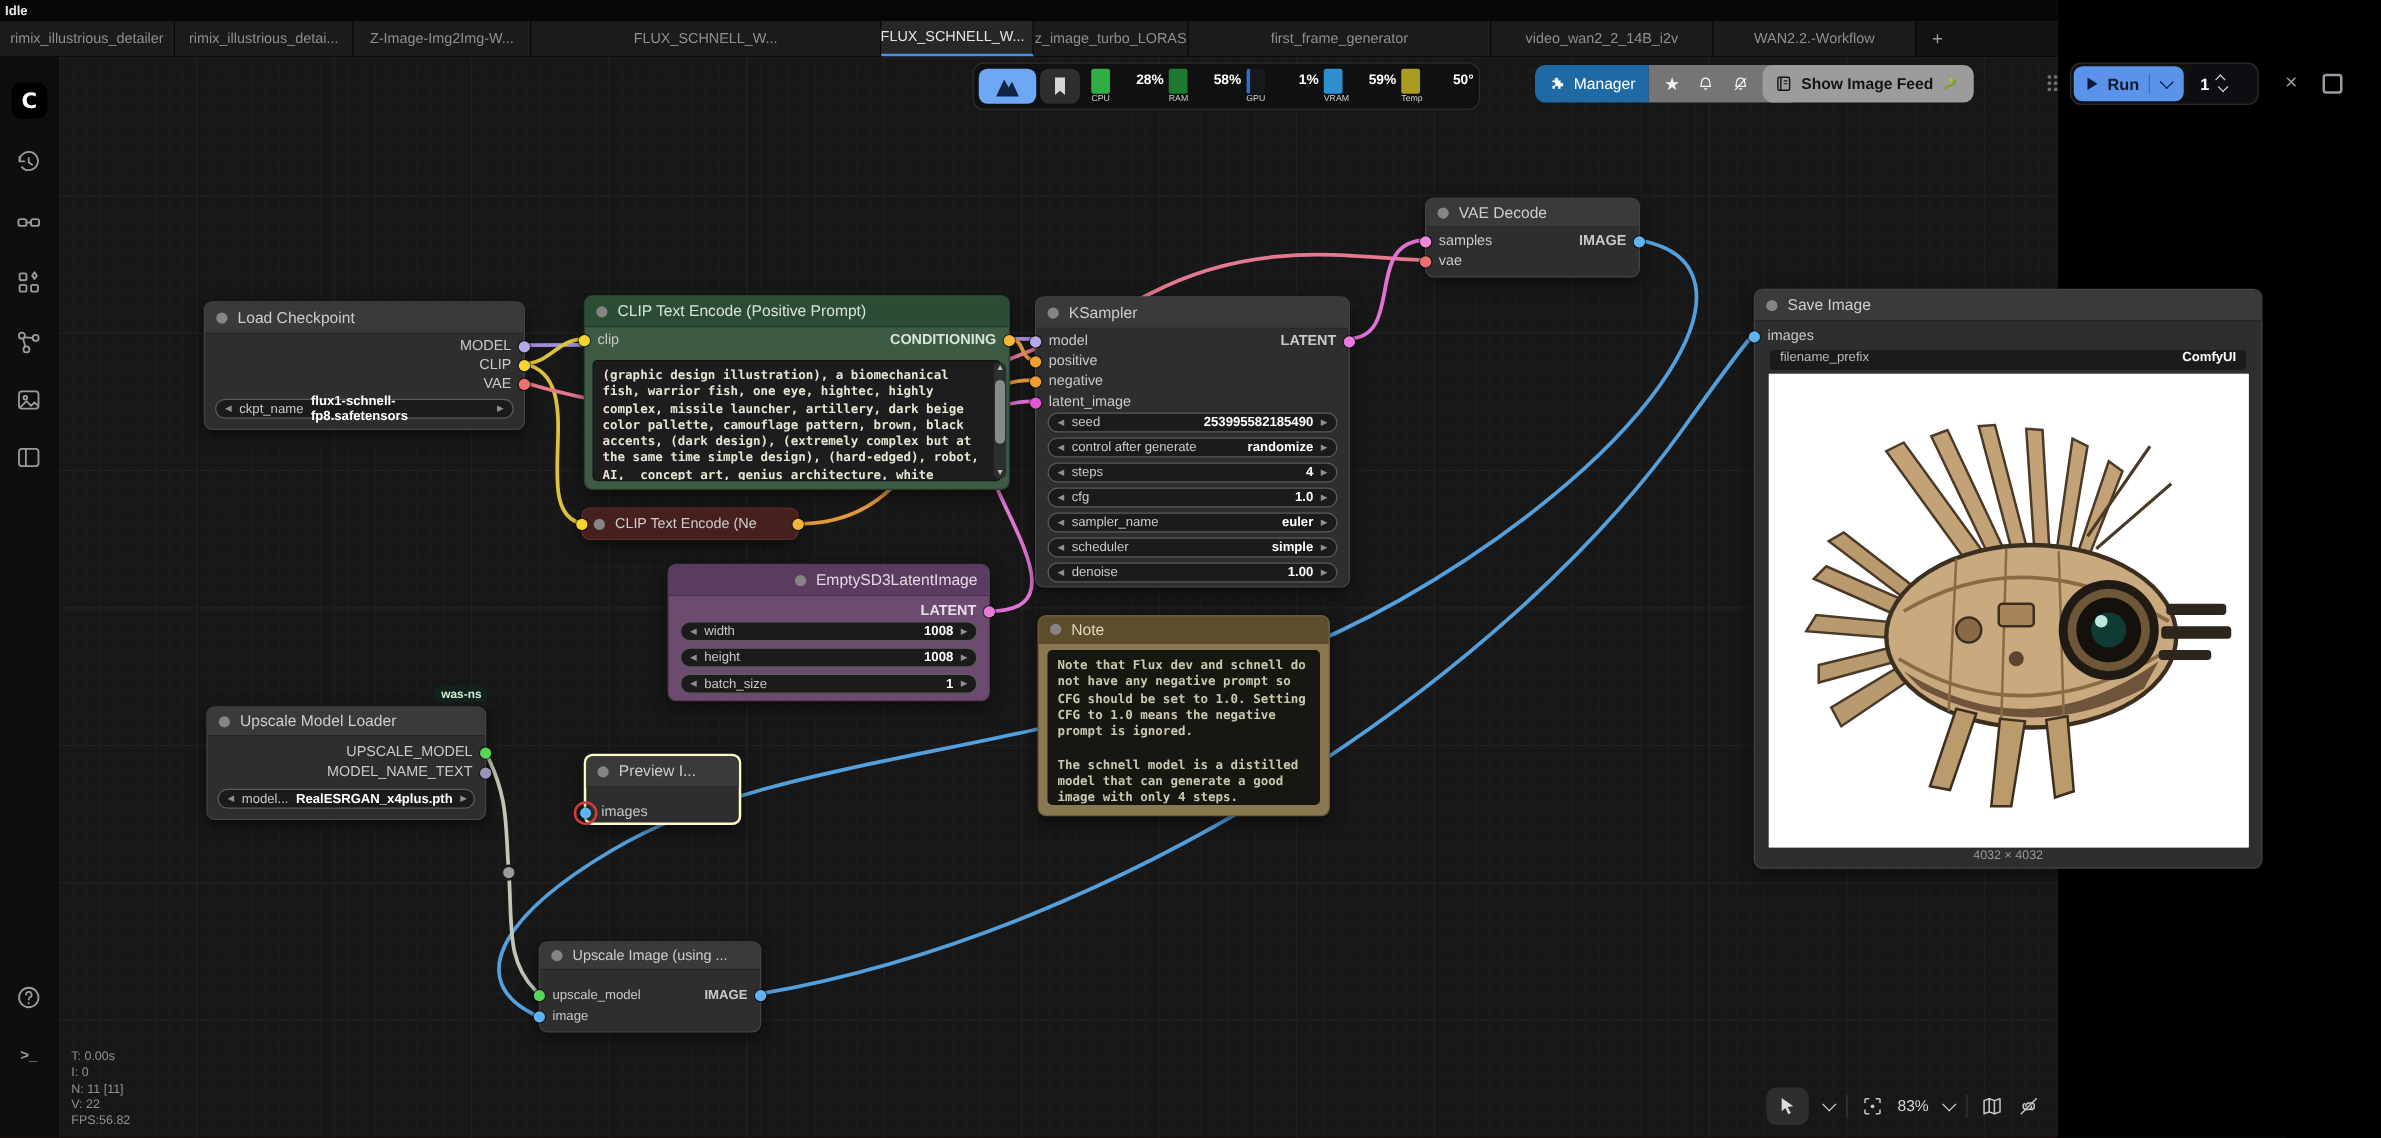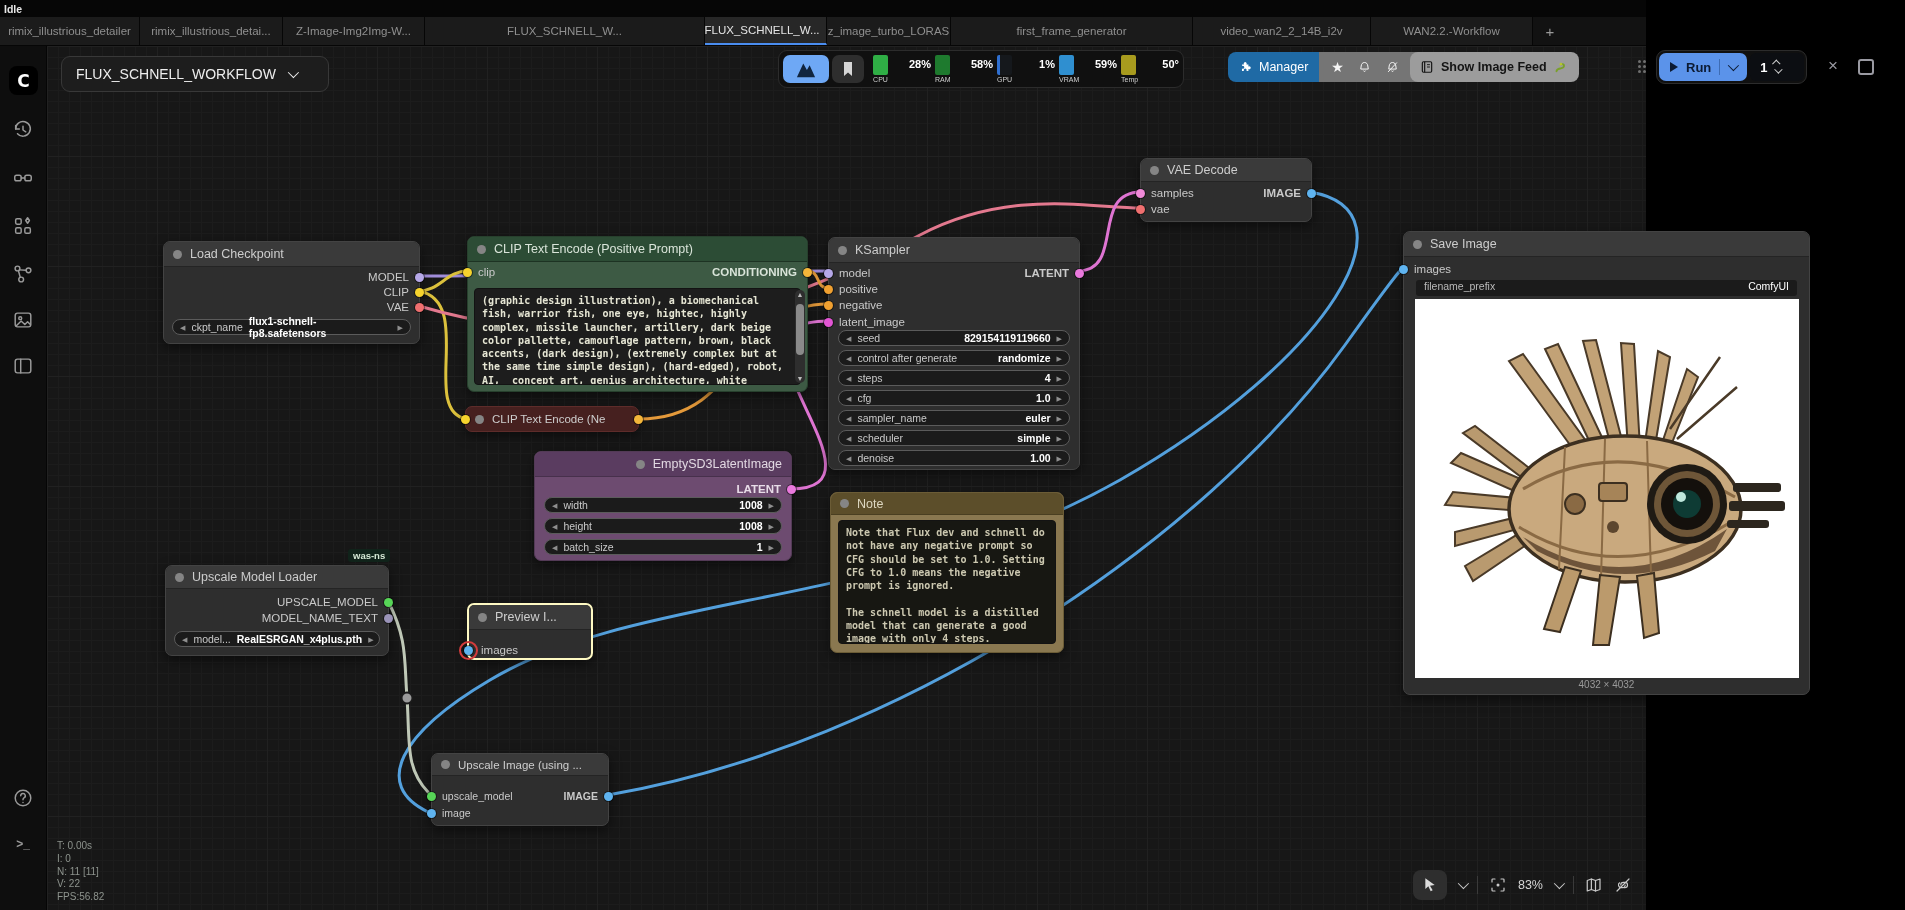--- a/index.html
+++ b/index.html
@@ -75,21 +75,21 @@
   .node.brown{background:#8a7850;border-color:#6b5c36;}
   .node.brown .nh{background:#5c4e2a;border-bottom-color:#4a3f21;color:#ded8c2;}
   .node.maroon{background:#46201f;border-color:#5e2c2a;}
   .node.error{border:2px solid #fef9c3;}
   .ta{position:absolute;background:#1d1d1d;border:1px solid #131313;border-radius:4px;font:bold 10px "DejaVu Sans Mono",monospace;color:#e6e6d4;line-height:1.33;padding:5px 16px 5px 7px;white-space:pre-wrap;overflow:hidden;box-sizing:border-box;}
   .sbtrack{position:absolute;right:2px;top:2px;bottom:2px;width:10px;background:#2e2e2e;border-radius:5px;}
   .sbthumb{position:absolute;right:1px;top:14px;width:8px;height:55%;background:#8a8a8a;border-radius:4px;}
   .sbarr{position:absolute;right:1.5px;font-size:7px;color:#bbb;}
   .imgbox{position:absolute;background:#fff;}
   .fnrow{position:absolute;height:16px;background:#1b1b1b;border-radius:3px;display:flex;align-items:flex-start;padding:0 8px;font-size:10.5px;color:#b9b9b9;box-sizing:border-box;}
-  .fnrow .wval{font-weight:normal;}
+  .fnrow .wval{font-weight:bold;}
   .caption{position:absolute;width:100%;text-align:center;font-size:10px;color:#9a9a9a;}
   .badge{position:absolute;background:#10231a;color:#d5e8d5;font-size:9.5px;font-weight:bold;padding:1px 5px;border-radius:3px;z-index:3;}
   .ring{position:absolute;width:15px;height:15px;border:2px solid #d43c3c;border-radius:50%;display:flex;align-items:center;justify-content:center;}
 
   
   .stats-ov{position:absolute;left:57px;top:840px;font-size:10px;color:#8d938d;line-height:12.8px;z-index:5;}
   .zoombar{position:absolute;right:14px;bottom:10px;display:flex;align-items:center;gap:11px;color:#c9c9c9;z-index:6;}
   .zoombar svg{stroke:#c9c9c9;fill:none;stroke-width:1.6;stroke-linecap:round;stroke-linejoin:round;}
   .cursor-btn{width:34px;height:30px;background:#2e2e2e;border-radius:8px;display:flex;align-items:center;justify-content:center;}
   .vdiv{width:1px;height:18px;background:#3a3a3a;}
@@ -206,24 +206,20 @@
       <path stroke="#efa13c" d="M639,419 C745,419 735,304 828,304"></path>
       <path stroke="#ea79dd" d="M791,489 C900,489 705,321 828,321"></path>
       <path stroke="#ea79dd" d="M1078,271 C1125,271 1090,192 1141,192"></path>
       <path stroke="#57a8e8" d="M1310,192 C1420,210 1330,360 1120,480 C890,610 640,590 490,680 C400,733 372,785 428,812"></path>
       <path stroke="#57a8e8" d="M608,795 C900,745 1205,540 1345,345 C1400,268 1402,268 1404,268"></path>
       <path stroke="#c9d2c0" d="M388,601 C408,640 404,662 407,697 C410,742 405,768 428,792"></path>
     </g>
     <circle cx="407" cy="698" r="5.5" fill="#9a9a9a" stroke="#1a1a1a" stroke-width="2"></circle>
   </svg>
 
-  <div class="wf-pill">
-    <span>FLUX_SCHNELL_WORKFLOW</span>
-    <span class="chev"></span>
-  </div>
 
   <div class="tb panel" style="left:778px;top:50px;height:36px;padding:0 4px;z-index:6">
     <div class="logo-btn">
         <svg width="22" height="20" viewBox="0 0 24 22">
           <polygon points="2,20 9,5 13,12 16,7 22,20" fill="#10253f"></polygon>
         </svg>
       </div>
     <div class="bm-btn">
         <svg width="12" height="16" viewBox="0 0 12 16">
           <path d="M2,1 h8 v14 l-4,-3.5 -4,3.5 Z" fill="#d6d6d6"></path>
@@ -439,21 +435,21 @@
         <span class="dot" style="background:#e255d4"></span>
         <span>latent_image</span>
       </div>
     <div class="prow out" style="right:-5px;top:29px;font-weight:bold">
         <span class="dot" style="background:#ea79dd"></span>
         <span>LATENT</span>
       </div>
     <div class="widget" style="left:9px;right:9px;top:92px">
         <span class="warr">◀</span>
         <span>seed</span>
-        <span class="wval">829154119119660</span>
+        <span class="wval">253995582185490</span>
         <span class="warr">▶</span>
       </div>
     <div class="widget" style="left:9px;right:9px;top:112px">
         <span class="warr">◀</span>
         <span>control after generate</span>
         <span class="wval">randomize</span>
         <span class="warr">▶</span>
       </div>
     <div class="widget" style="left:9px;right:9px;top:132px">
         <span class="warr">◀</span>

